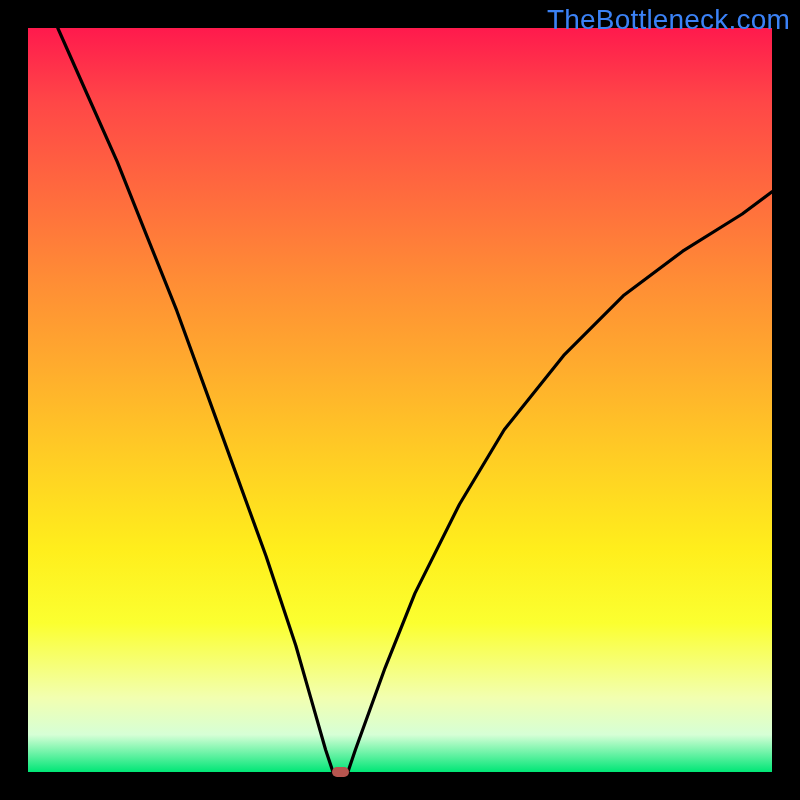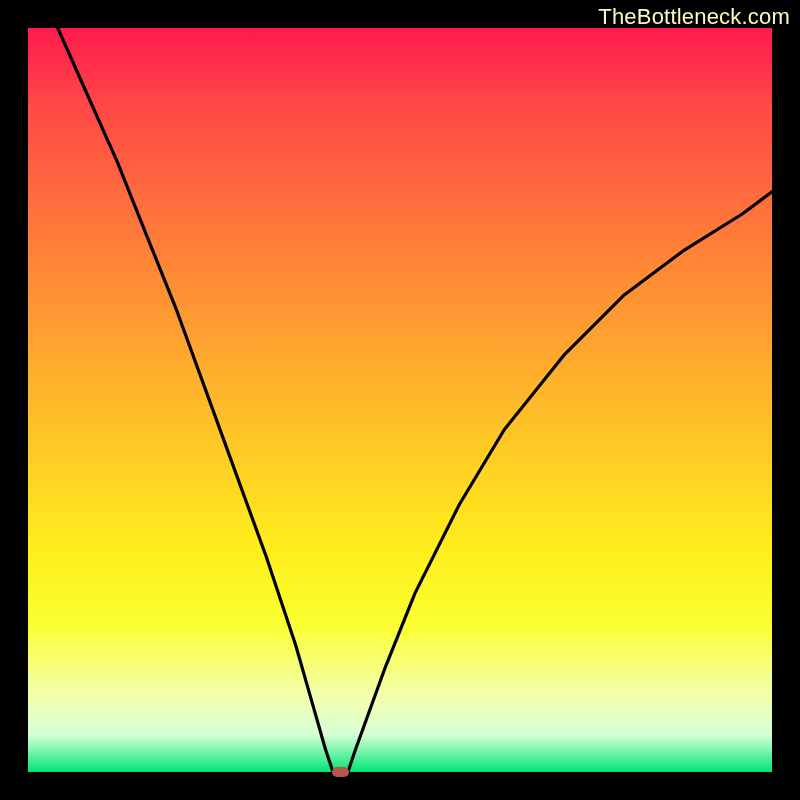--- a/index.html
+++ b/index.html
@@ -36,22 +36,22 @@
       #fbff30 80%,
       #f2ffb0 90%,
       #d6ffd6 95%,
       #00e676 100%
     );
   }
   .watermark {
     position: absolute;
     top: 4px;
     right: 10px;
-    color: #fef9c3;
-    font-size: 22px;
+    color: #3b82f6;
+    font-size: 28px;
     font-weight: 500;
     letter-spacing: 0.2px;
     user-select: none;
   }
   svg.curve {
     position: absolute;
     top: 0;
     left: 0;
   }
   .marker {

